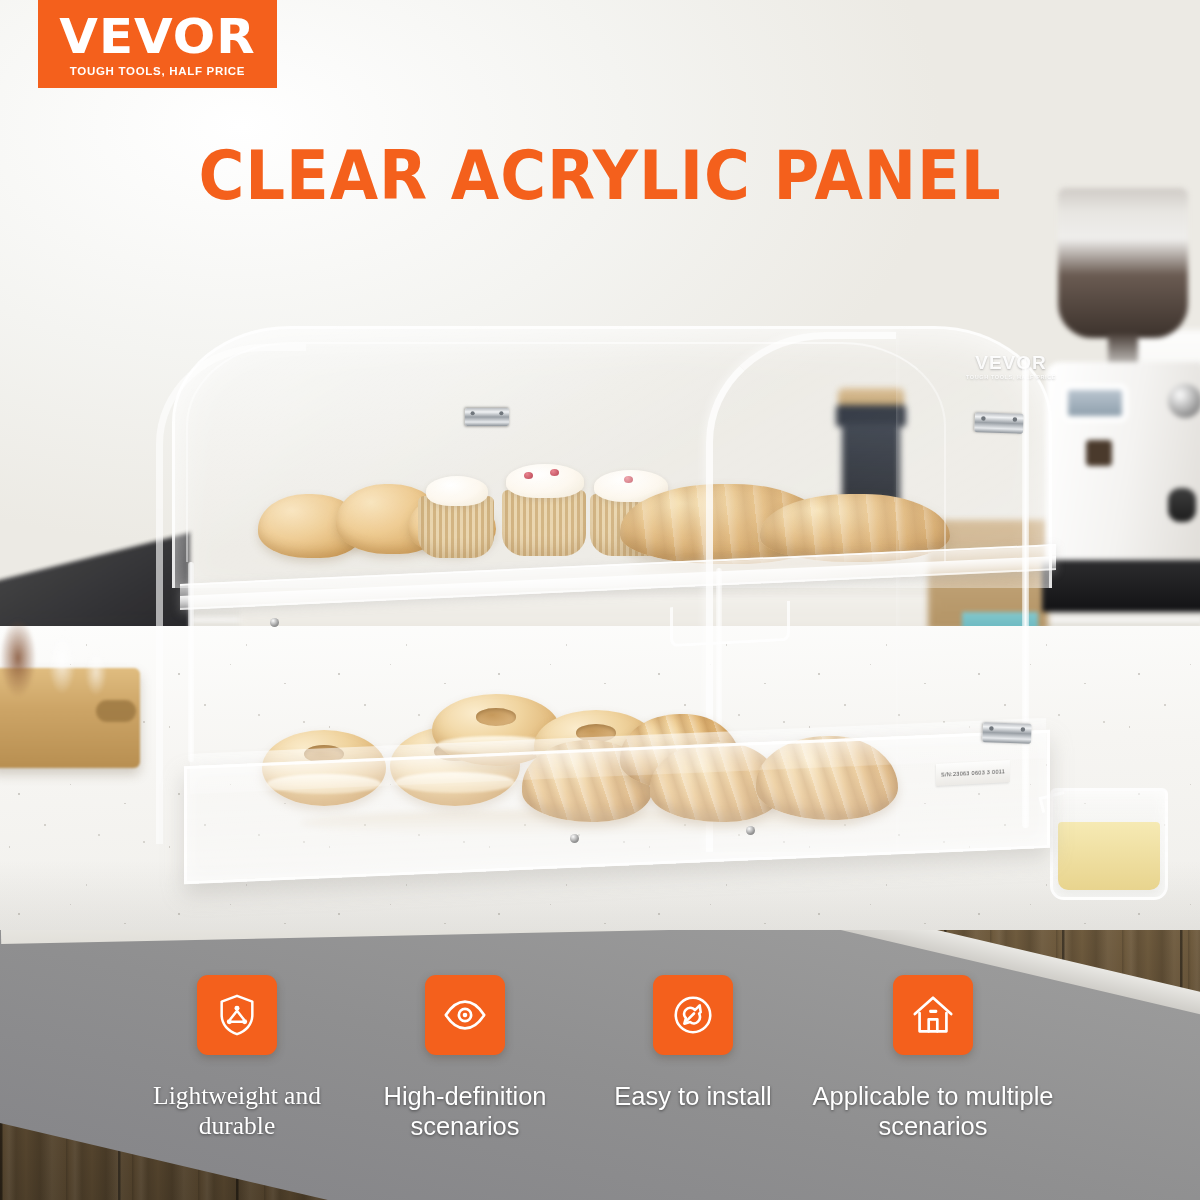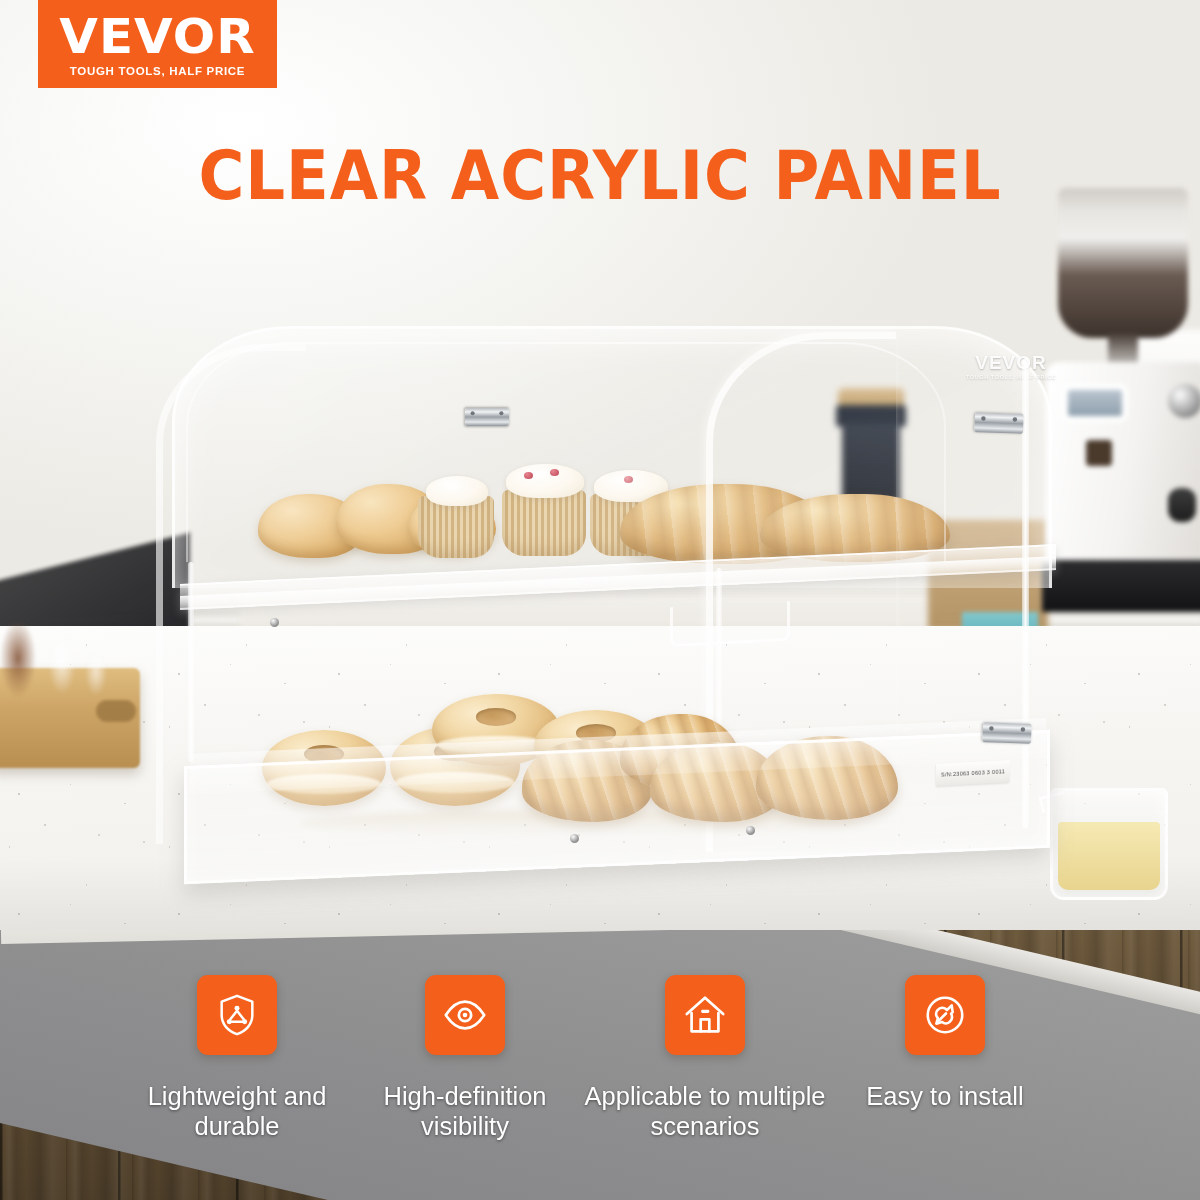--- a/index.html
+++ b/index.html
@@ -380,21 +380,21 @@
     position:absolute; left:0; top:238px; width:1200px; text-align:center;
     font-size:33px; color:#17171a; font-weight:400;
   }
 
   
   .features {
     position:absolute; left:0; top:975px; width:1200px; height:225px;
     display:flex; justify-content:center; align-items:flex-start; gap:0;
   }
   .feature { width:228px; display:flex; flex-direction:column; align-items:center; }
-  .feature.f1 { margin-left:-18px; }
+  .feature.f1 { margin-left:-18px;font-family:Liberation Serif, serif; }
   .feature.f3 { width:252px; }
   .ficon {
     width:80px; height:80px; border-radius:11px; background:#F4601C;
     display:flex; align-items:center; justify-content:center;
     box-shadow:0 3px 9px rgba(60,40,20,.25);
   }
   .ficon svg { width:46px; height:46px; display:block; }
   .flabel {
     margin-top:26px; text-align:center; color:#fff;
     font-size:25.5px; line-height:1.18;
@@ -557,40 +557,40 @@
     </div>
 
     <div class="feature f2">
       <div class="ficon">
         <svg viewBox="0 0 48 48" fill="none" stroke="#fff" stroke-width="2.8" stroke-linecap="round" stroke-linejoin="round">
           <path d="M4 24 C11 13 17.5 10 24 10 C30.5 10 37 13 44 24 C37 35 30.5 38 24 38 C17.5 38 11 35 4 24 Z"></path>
           <circle cx="24" cy="24" r="6.4"></circle>
           <circle cx="24" cy="24" r="2.4" fill="#fff" stroke="none"></circle>
         </svg>
       </div>
-      <div class="flabel">High-definition visibility</div>
+      <div class="flabel">High-definition scenarios</div>
+    </div>
+
+    <div class="feature f4">
+      <div class="ficon">
+        <svg viewBox="0 0 48 48" fill="none" stroke="#fff" stroke-width="2.7" stroke-linecap="round" stroke-linejoin="round">
+          <circle cx="24" cy="24" r="18"></circle>
+          <path d="M31 14 L26 19 L24.4 17.4 C21.6 16 18.2 16.6 16.2 18.8 C14 21.2 14.2 25 16.6 27.2 L15 33 L21 31.4 C23.4 33.4 27 33.2 29.2 31 C31.4 28.8 31.8 25.4 30.4 22.6 L32 21 Z"></path>
+          <path d="M17.6 29.8 L25 22.4"></path>
+        </svg>
+      </div>
+      <div class="flabel">Easy to install</div>
     </div>
 
     <div class="feature f3">
       <div class="ficon">
         <svg viewBox="0 0 48 48" fill="none" stroke="#fff" stroke-width="2.8" stroke-linecap="round" stroke-linejoin="round">
           <path d="M5 23 L24 6 L43 23"></path>
           <path d="M10 22 V41 H38 V22"></path>
           <rect x="20" y="18.5" width="8.5" height="3.4" rx="1.2" fill="#fff" stroke="none"></rect>
           <path d="M19.5 41 V28.5 H28.5 V41"></path>
         </svg>
       </div>
       <div class="flabel">Applicable to multiple scenarios</div>
     </div>
 
-    <div class="feature f4">
-      <div class="ficon">
-        <svg viewBox="0 0 48 48" fill="none" stroke="#fff" stroke-width="2.7" stroke-linecap="round" stroke-linejoin="round">
-          <circle cx="24" cy="24" r="18"></circle>
-          <path d="M31 14 L26 19 L24.4 17.4 C21.6 16 18.2 16.6 16.2 18.8 C14 21.2 14.2 25 16.6 27.2 L15 33 L21 31.4 C23.4 33.4 27 33.2 29.2 31 C31.4 28.8 31.8 25.4 30.4 22.6 L32 21 Z"></path>
-          <path d="M17.6 29.8 L25 22.4"></path>
-        </svg>
-      </div>
-      <div class="flabel">Easy to install</div>
-    </div>
-
   </div>
 </div>
 
 </body></html>

